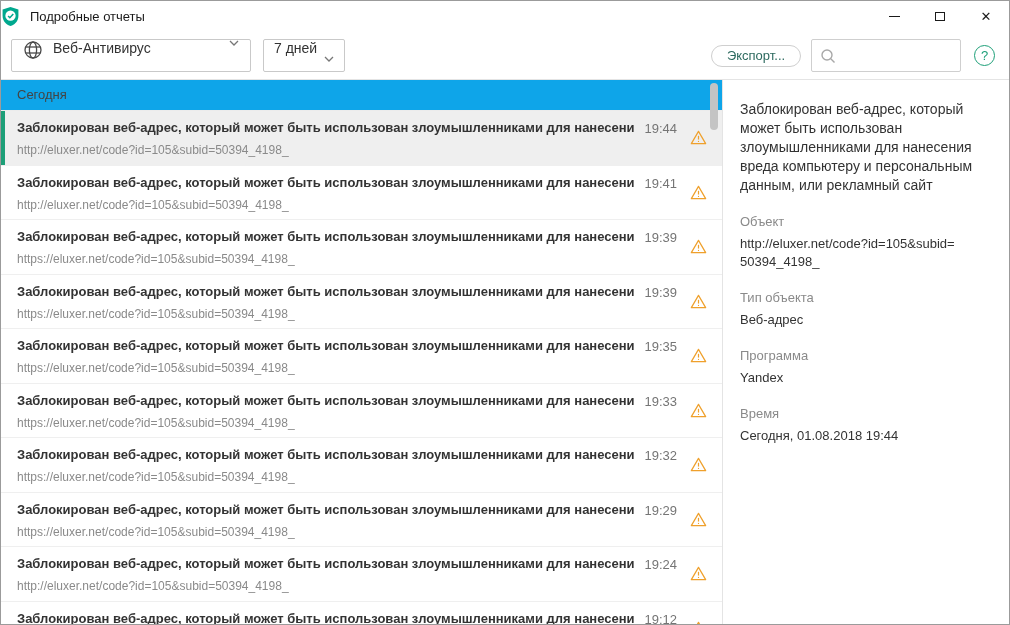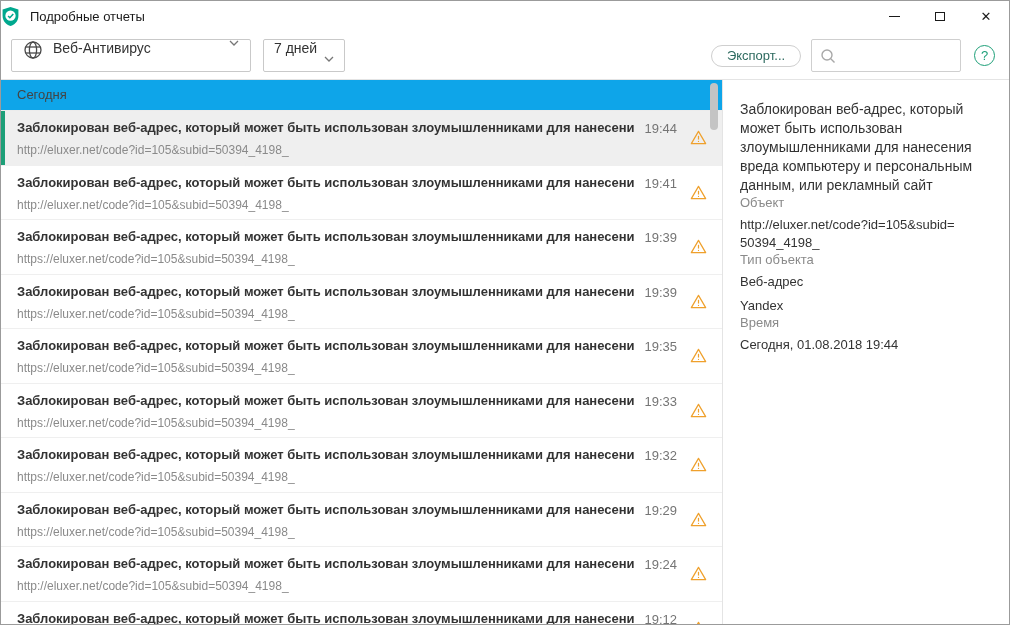--- a/index.html
+++ b/index.html
@@ -129,21 +129,21 @@
     background: #c4c4c4; border-radius: 4px;
   }
 
   .details-panel {
     flex: 1;
     padding: 20px 18px 0 17px;
     overflow: hidden;
     background: #fff;
   }
   .details-desc { font-size: 14px; line-height: 19px; color: #333; max-width: 262px; }
-  .detail-group { }
+  .detail-group { margin-top: 19px; }
   .detail-label { font-size: 13px; color: #8a8a8a; }
   .detail-value {
     font-size: 13px; color: #333;
     margin-top: 6px; line-height: 18px;
     max-width: 220px;
     word-break: break-all;
   }
 </style>
 </head>
 <body>
@@ -381,20 +381,21 @@
     <div class="detail-label">Объект</div>
     <div class="detail-value">http://eluxer.net/code?id=105&amp;subid=50394_4198_</div>
   </div>
 
   <div class="detail-group">
     <div class="detail-label">Тип объекта</div>
     <div class="detail-value">Веб-адрес</div>
   </div>
 
   <div class="detail-group">
+    <div class="detail-label">Программа</div>
     <div class="detail-value">Yandex</div>
   </div>
 
   <div class="detail-group">
     <div class="detail-label">Время</div>
     <div class="detail-value">Сегодня, 01.08.2018 19:44</div>
   </div>
 </div>
     </div>
 

